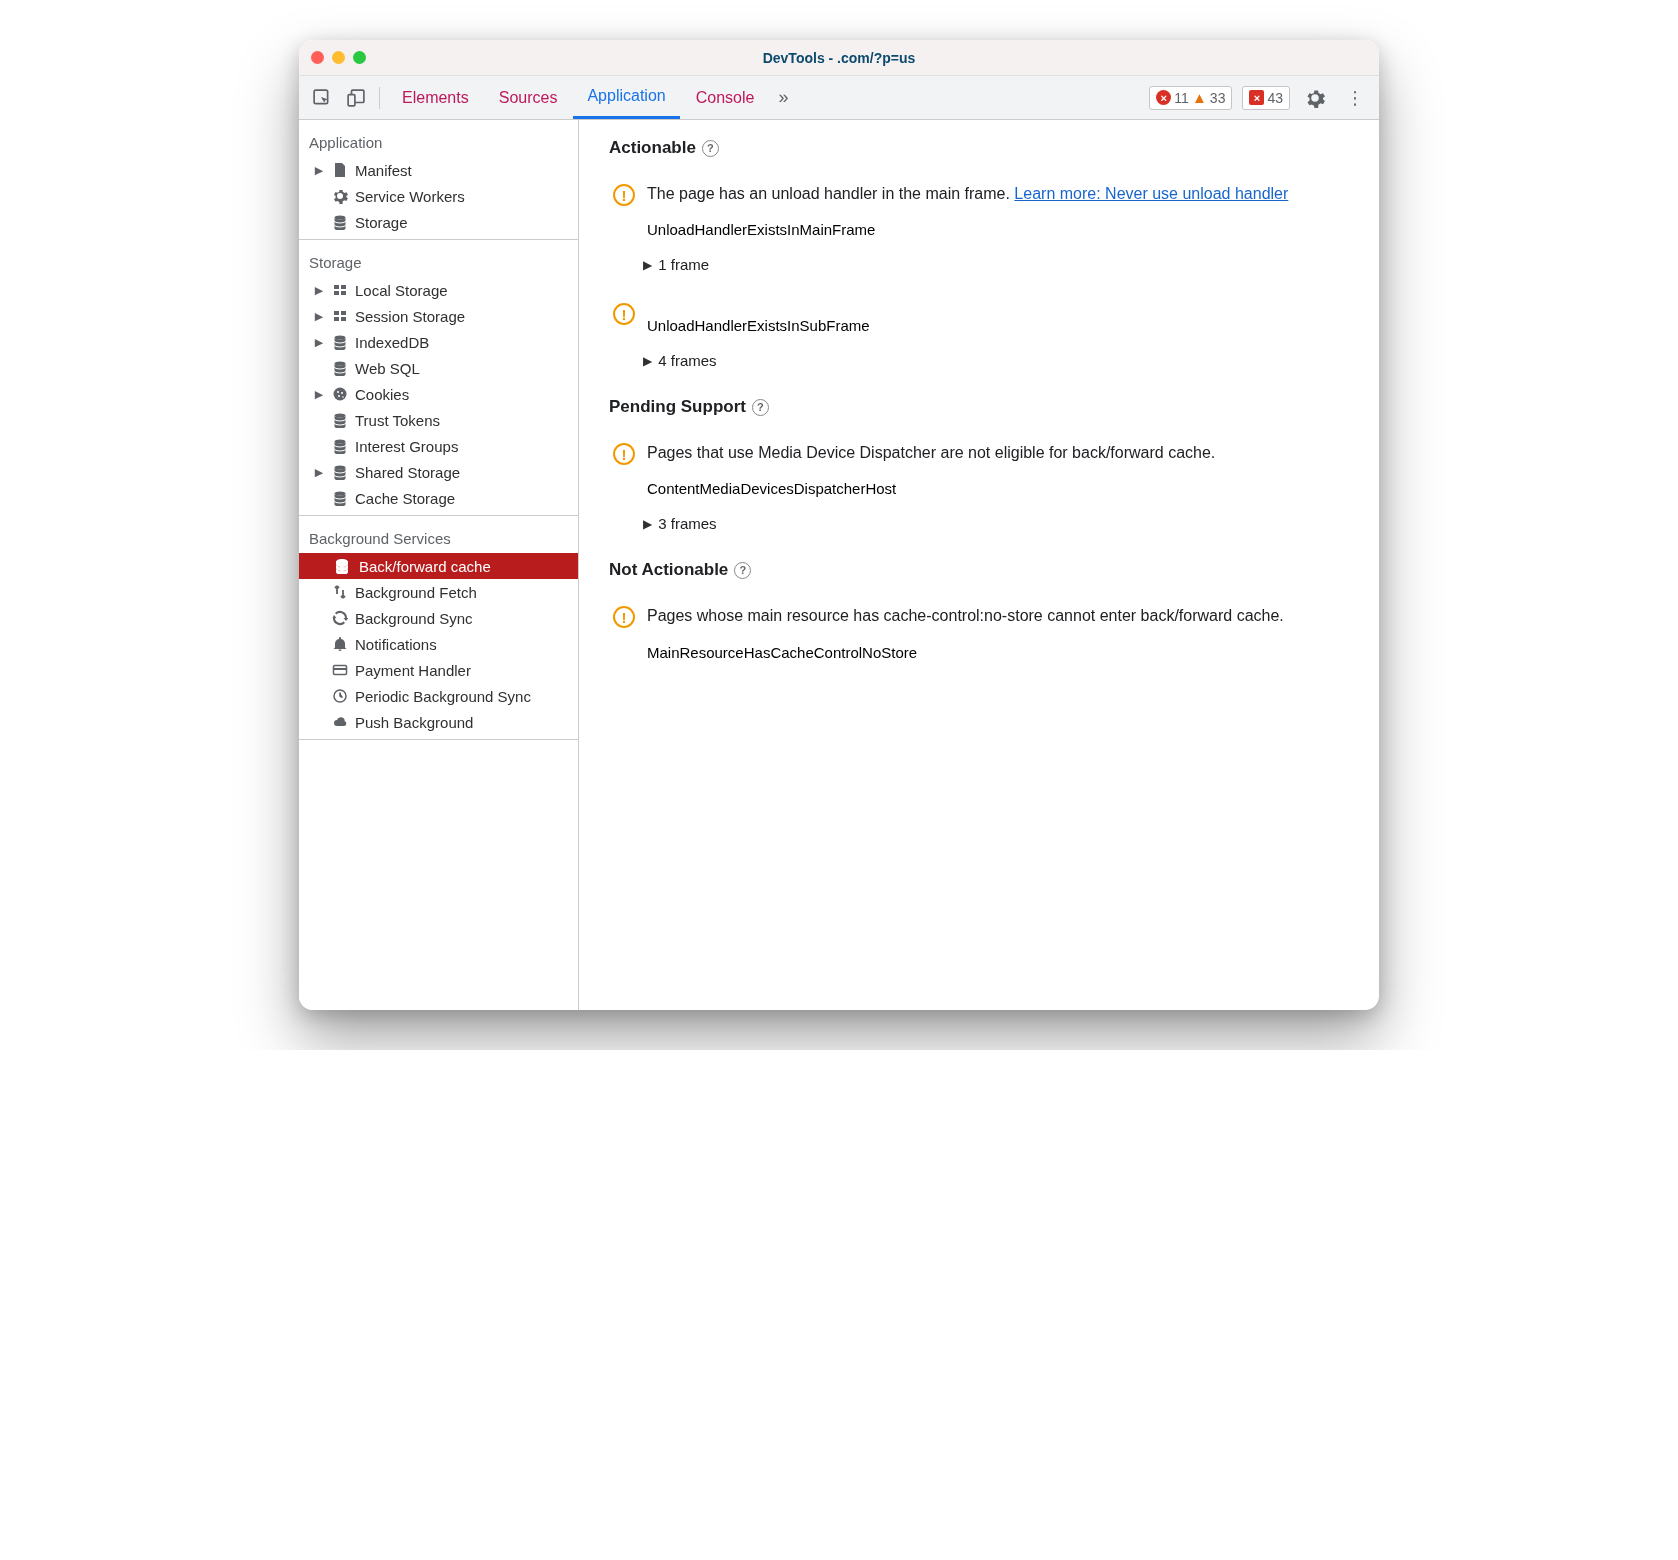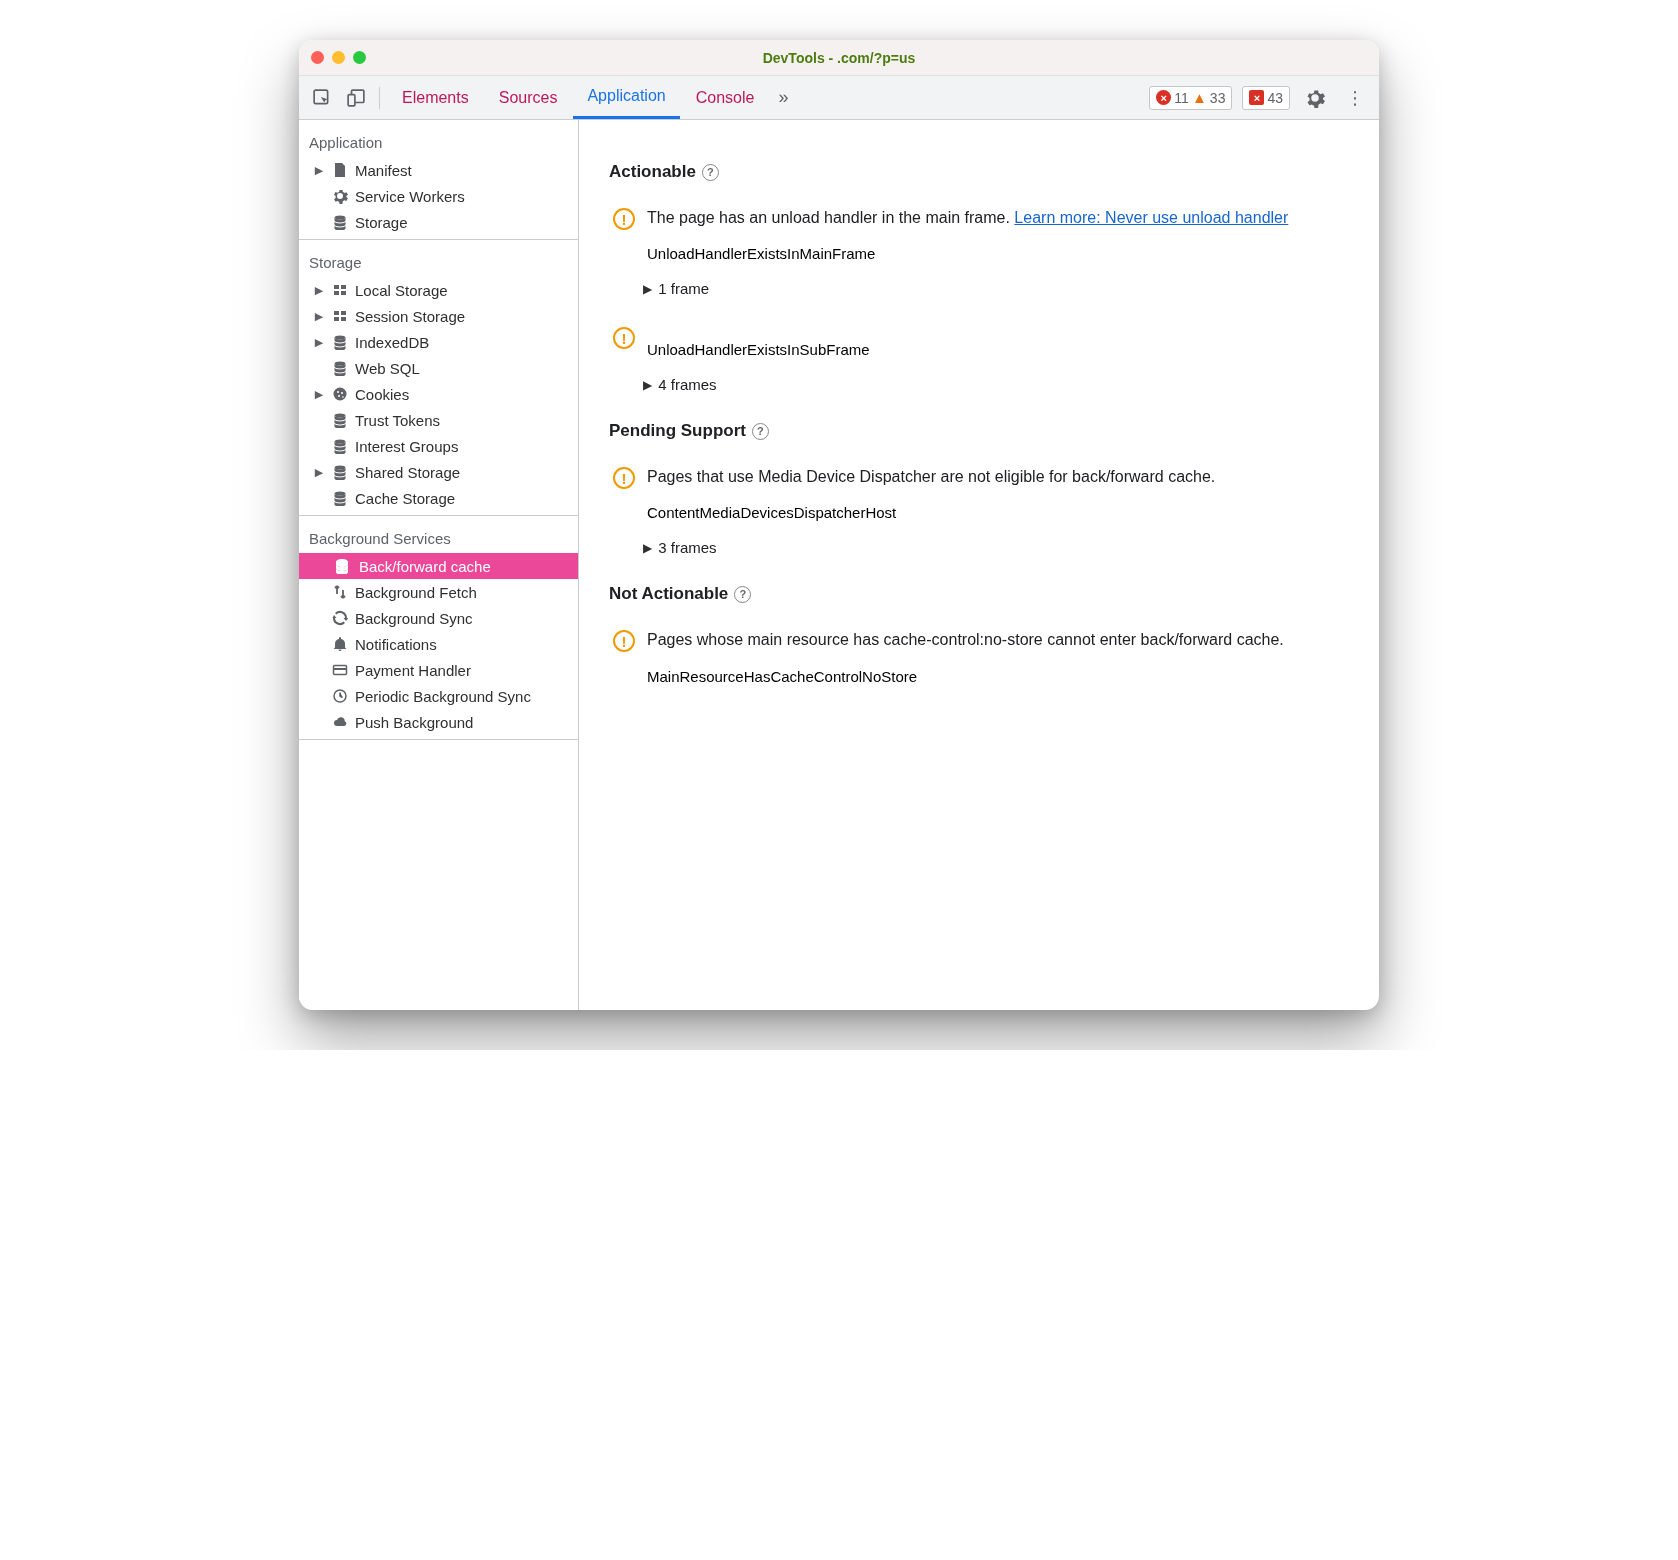--- a/index.html
+++ b/index.html
@@ -36,21 +36,21 @@
   .dot { width: 13px; height: 13px; border-radius: 50%; }
   .dot.red { background: #ff5f57; }
   .dot.yellow { background: #febc2e; }
   .dot.green { background: #28c840; }
   .title-text {
     position: absolute;
     left: 0; right: 0;
     text-align: center;
     font-size: 14px;
     font-weight: 600;
-    color: #4d7c0f;
+    color: #0c4a6e;
     pointer-events: none;
   }
   .toolbar {
     height: 44px;
     background: #f1f3f4;
     border-bottom: 1px solid #ccc;
     display: flex;
     align-items: center;
     padding: 0 8px;
     gap: 4px;
@@ -110,37 +110,37 @@
     display: flex;
     align-items: center;
     gap: 6px;
     padding: 4px 6px 4px 14px;
     font-size: 15px;
     color: #303030;
     cursor: pointer;
     white-space: nowrap;
     overflow: hidden;
   }
-  .sb-item.selected { background: #ec4899; color: #fff; gap: 8px; }
+  .sb-item.selected { background: #b91c1c; color: #fff; gap: 8px; }
   .sb-item.selected .sb-icon svg { fill: #fff; stroke:#fff; }
   .sb-arrow {
     width: 12px;
     color: #5f6368;
     font-size: 11px;
     display: inline-flex;
     justify-content: center;
   }
   .sb-arrow.blank { visibility: hidden; }
   .sb-icon { width: 18px; height: 18px; display:flex;align-items:center;justify-content:center; color:#5f6368;}
   .sb-item.selected .sb-icon { color:#fff; }
   .sb-icon svg { width:16px; height:16px; }
   .main {
     flex: 1;
     overflow-y: auto;
-    padding: 36px 30px 0 30px;
+    padding: 12px 30px 0 30px;
   }
   .section-heading {
     font-size: 17px;
     font-weight: 700;
     color: #202124;
     display:flex;align-items:center;gap:6px;
     margin-bottom: 24px;
     margin-top: 6px;
   }
   .help-circle {

